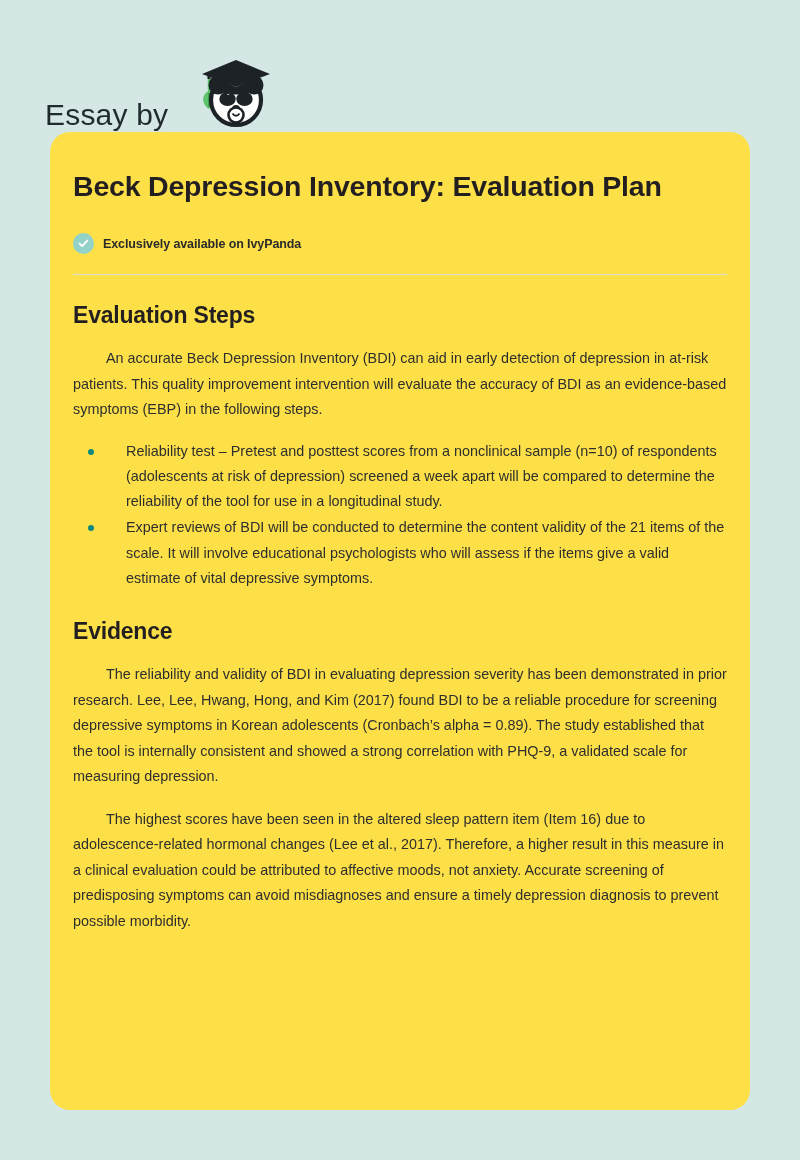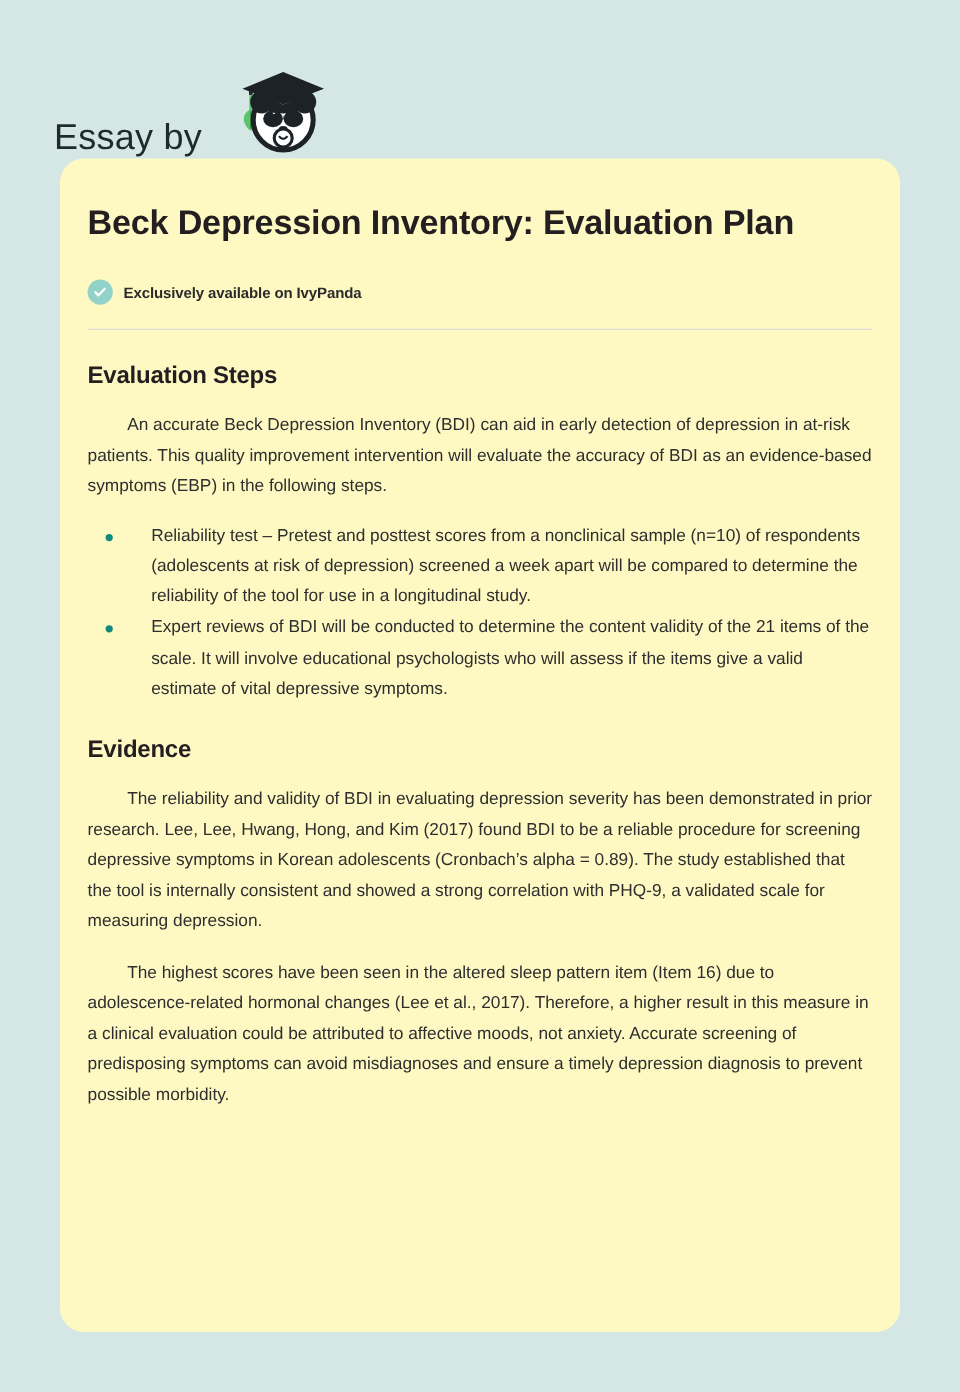--- a/index.html
+++ b/index.html
@@ -58,21 +58,21 @@
     font-weight: 700;
   }
 
   
   .card {
     position: absolute;
     left: 50px;
     top: 132px;
     width: 700px;
     height: 978px;
-    background: #fef9c3;
+    background: #fde047;
     border-radius: 20px;
     box-sizing: border-box;
     padding: 34px 23px 0 23px;
     overflow: hidden;
   }
 
   .doc-title {
     font-size: 28.5px;
     line-height: 41px;
     font-weight: 700;
@@ -106,21 +106,21 @@
     letter-spacing: -0.1px;
   }
 
   .divider {
     height: 1px;
     background: #dcdcdc;
     margin-top: 20px;
   }
 
   h2.section-heading {
-    font-size: 20px;
+    font-size: 23px;
     font-weight: 700;
     color: #231f20;
     margin: 27px 0 0 0;
     letter-spacing: -0.2px;
   }
 
   p.body-par {
     font-size: 14.4px;
     line-height: 25.5px;
     color: #2e2e2e;

